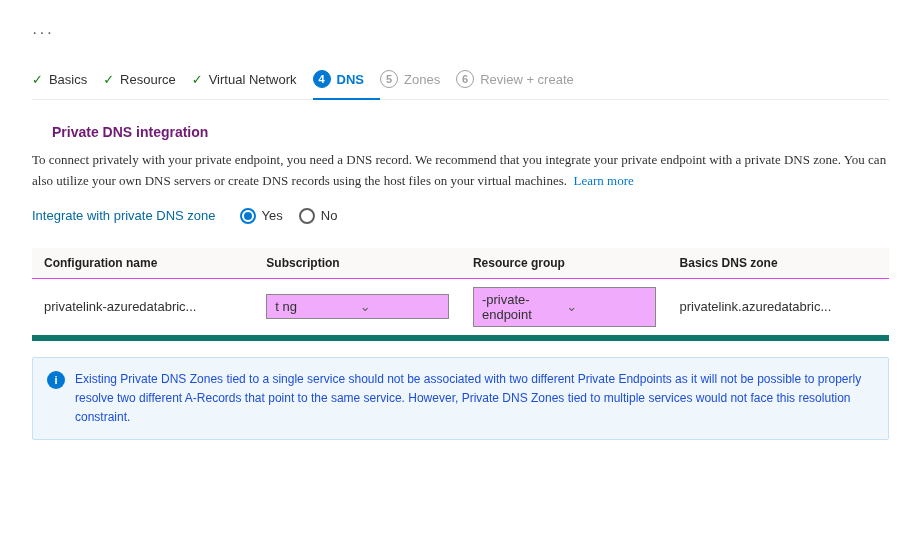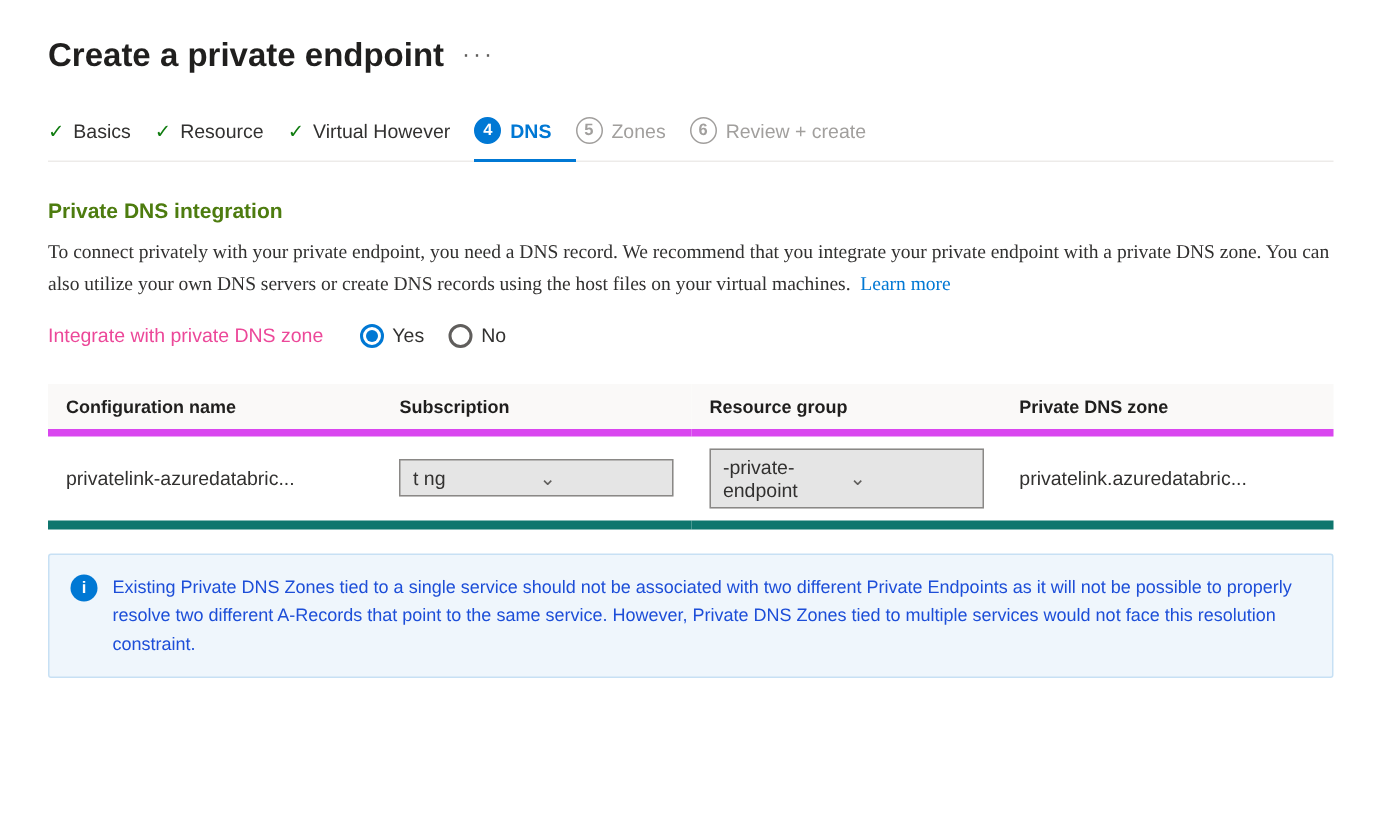--- a/index.html
+++ b/index.html
@@ -84,22 +84,23 @@
     }
     .step-circle.disabled-circle {
       border-color: #a19f9d;
       color: #a19f9d;
     }
 
     
     .section-title {
       font-size: 14px;
       font-weight: 700;
-      color: #4d7c0f;
+      color: #701a75;
       margin-bottom: 10px;
+      margin-left: 20px;
     }
     .description {
       font-size: 13px;
       color: #323130;
       line-height: 1.6;
       margin-bottom: 16px;
       font-family: Liberation Serif, serif;
     }
     .learn-more {
       color: #0078d4;
@@ -109,21 +110,21 @@
 
     
     .radio-group {
       display: flex;
       align-items: center;
       gap: 16px;
       margin-bottom: 24px;
     }
     .radio-label {
       font-size: 13px;
-      color: #ec4899;
+      color: #0369a1;
       margin-right: 8px;
       text-align: right;
     }
     .radio-option {
       display: flex;
       align-items: center;
       gap: 6px;
       cursor: pointer;
     }
     .radio-input {
@@ -153,35 +154,35 @@
       border-collapse: collapse;
       margin-bottom: 16px;
     }
     .dns-table th {
       text-align: left;
       font-size: 12px;
       font-weight: 700;
       color: #201f1e;
       padding: 8px 12px;
       background: #faf9f8;
-      border-bottom: 5px solid #d946ef;
+      border-bottom: 1px solid #d946ef;
     }
     .dns-table td {
       padding: 8px 12px;
       font-size: 13px;
       color: #323130;
       border-bottom: 6px solid #0f766e;
       vertical-align: middle;
     }
     .dropdown-cell {
       display: flex;
       align-items: center;
       border: 1px solid #8a8886;
       padding: 4px 8px;
-      background: #e5e5e5;
+      background: #f0abfc;
       gap: 4px;
       min-width: 140px;
       cursor: pointer;
     }
     .dropdown-cell span {
       flex: 1;
       font-size: 13px;
     }
     .chevron-down {
       font-size: 10px;
@@ -216,39 +217,38 @@
     .info-text {
       font-size: 12px;
       color: #1d4ed8;
       line-height: 1.6;
     }
   </style>
 </head>
 <body>
 
 <div class="page-title">
-  <span>Create a private endpoint</span>
   <span class="page-title-ellipsis">···</span>
 </div>
 
 <nav class="wizard-steps">
 
   <div class="step completed">
     <span class="step-check">✓</span>
     <span>Basics</span>
   </div>
 
   <div class="step completed">
     <span class="step-check">✓</span>
     <span>Resource</span>
   </div>
 
   <div class="step completed">
     <span class="step-check">✓</span>
-    <span>Virtual However</span>
+    <span>Virtual Network</span>
   </div>
 
   <div class="step active">
     <span class="step-circle active-circle">
       <span>4</span>
     </span>
     <span>DNS</span>
   </div>
 
   <div class="step disabled">
@@ -287,21 +287,21 @@
     <span>No</span>
   </label>
 </div>
 
 <table class="dns-table">
   <thead>
     <tr>
       <th>Configuration name</th>
       <th>Subscription</th>
       <th>Resource group</th>
-      <th>Private DNS zone</th>
+      <th>Basics DNS zone</th>
     </tr>
   </thead>
   <tbody>
     <tr>
       <td>privatelink-azuredatabric...</td>
       <td>
         <div class="dropdown-cell">
           <span>t        ng</span>
           <span class="chevron-down">⌄</span>
         </div>

